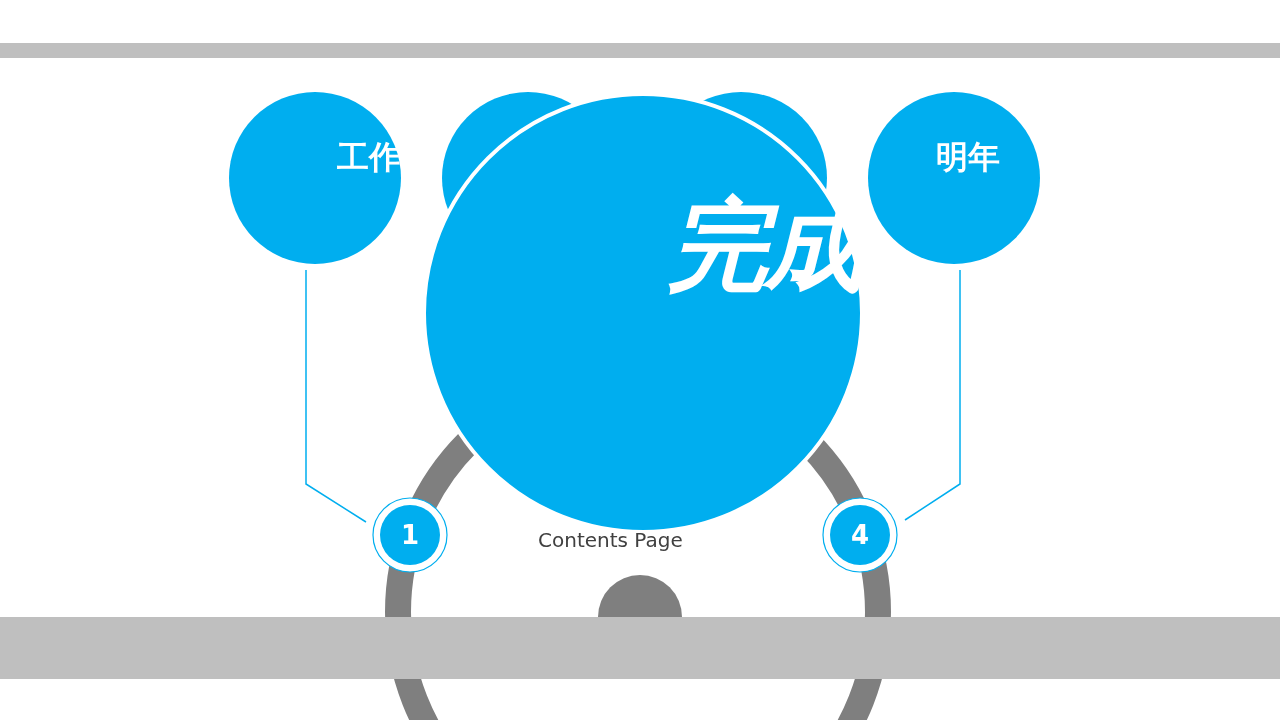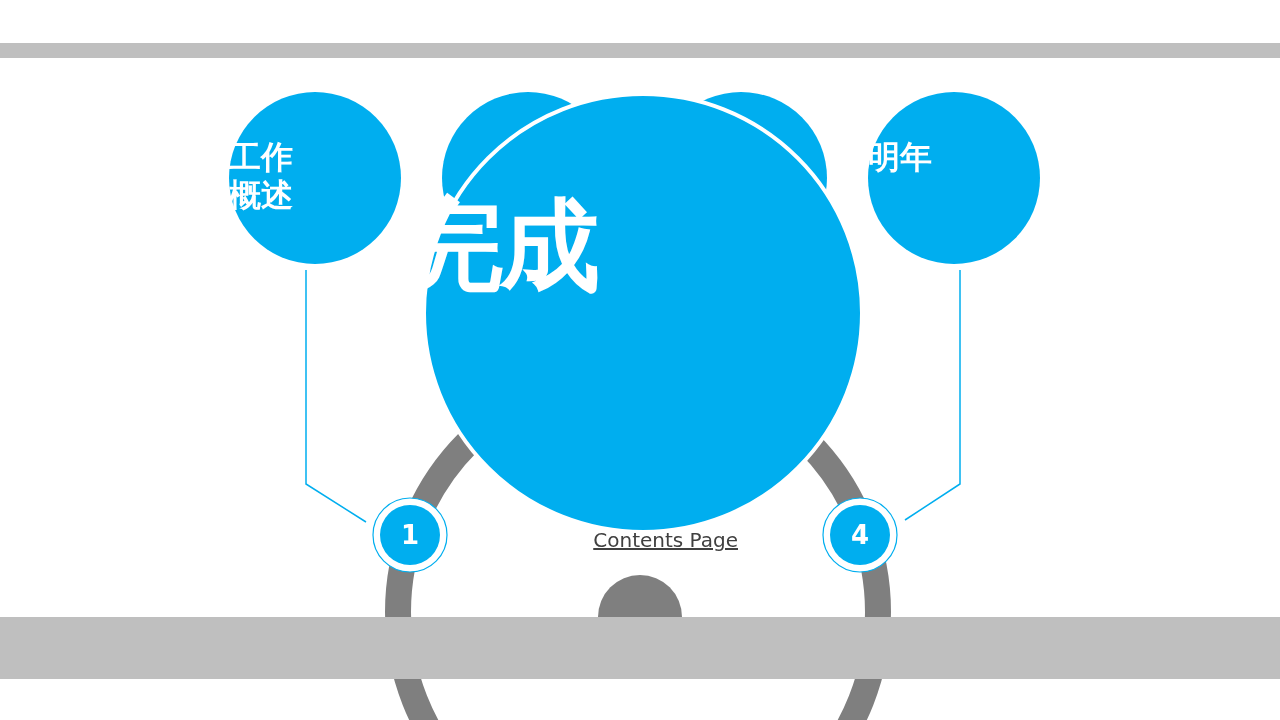--- a/index.html
+++ b/index.html
@@ -1,26 +1,26 @@
 <!DOCTYPE html>
 <html><head>
 <meta charset="utf-8">
 <style>
   html, body { margin:0; padding:0; }
   body { width:1280px; height:720px; position:relative; background:#ffffff; overflow:hidden;
          font-family:"DejaVu Sans", sans-serif; }
   .bar-top { position:absolute; left:0; top:43px; width:1280px; height:15px; background:#bfbfbf; }
   .bar-bottom { position:absolute; left:0; top:617px; width:1280px; height:62px; background:#bfbfbf; z-index:5; }
   svg.art { position:absolute; left:0; top:0; width:1280px; height:720px; }
-  .circle-label { position:absolute; color:#fff; font-weight:bold; text-align:left; z-index:4;
+  .circle-label { position:absolute; color:#fff; font-weight:bold; text-align:right; z-index:4;
                   font-family:"DejaVu Sans", sans-serif; }
   .small-label { font-size:32px; line-height:38px; width:172px; }
   .big-label { font-size:100px; line-height:142px; width:434px; letter-spacing:-4px; }
-  .subtitle { position:absolute; left:538px; top:528px; width:200px; text-align:right;
-              font-size:20px; color:#404040; font-family:"DejaVu Sans", sans-serif; z-index:4;text-decoration:underline; }
+  .subtitle { position:absolute; left:538px; top:528px; width:200px; text-align:left;
+              font-size:20px; color:#404040; font-family:"DejaVu Sans", sans-serif; z-index:4; }
   .badge-num { position:absolute; width:60px; text-align:center; color:#fff; font-weight:bold;
                font-size:26px; line-height:30px; z-index:4; }
 </style>
 </head>
 <body>
 
 <div class="bar-top"></div>
 
 <svg class="art" viewBox="0 0 1280 720">
 
@@ -39,27 +39,26 @@
   <circle cx="643" cy="313" r="219" fill="#00aeef" stroke="#ffffff" stroke-width="4"></circle>
 
   <circle cx="410" cy="535" r="37" fill="#ffffff" stroke="#00aeef" stroke-width="1.2"></circle>
   <circle cx="410" cy="535" r="30" fill="#00aeef"></circle>
   <circle cx="860" cy="535" r="37" fill="#ffffff" stroke="#00aeef" stroke-width="1.2"></circle>
   <circle cx="860" cy="535" r="30" fill="#00aeef"></circle>
 </svg>
 
 <div class="circle-label small-label" style="left:229px; top:138px;">
   <div>工作</div>
-  <div>概述</div>
 </div>
-<div class="circle-label small-label" style="left:868px; top:138px;">
+<div class="circle-label small-label" style="left:828px; top:138px;">
   <div>明年</div>
 </div>
 
-<div class="circle-label big-label" style="left:404px; top:175px;">
+<div class="circle-label big-label" style="left:426px; top:175px;font-style:italic;">
   <div>完成</div>
 </div>
 
 <div class="subtitle">Contents Page</div>
 
 <div class="badge-num" style="left:380px; top:520px;">1</div>
 <div class="badge-num" style="left:830px; top:520px;">4</div>
 
 <div class="bar-bottom"></div>
 

